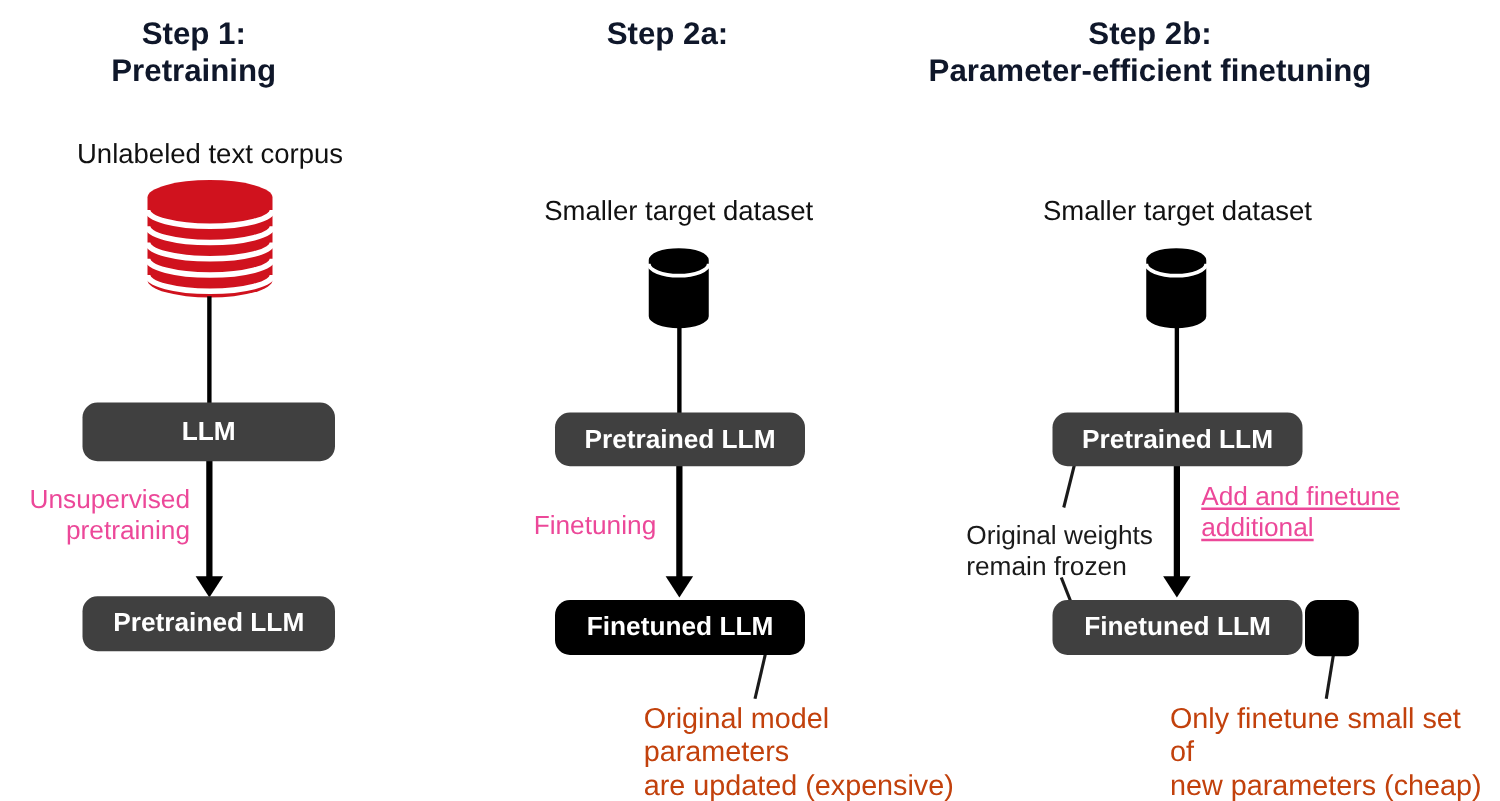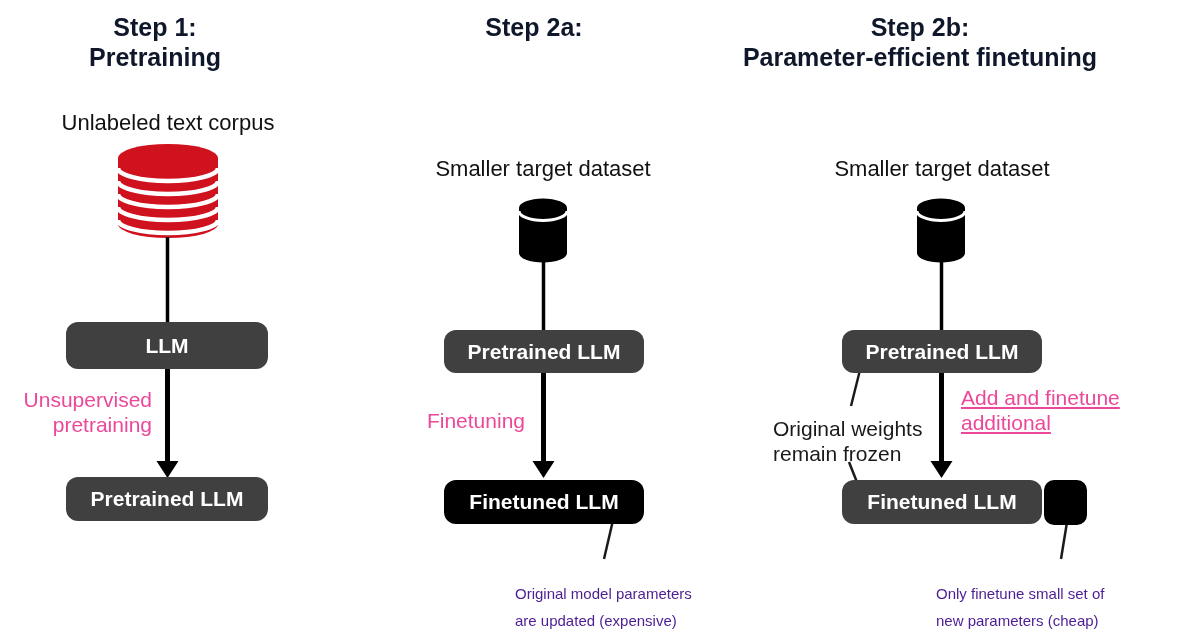--- a/index.html
+++ b/index.html
@@ -33,22 +33,22 @@
   .proc-label{
     position:absolute;font-size:21px;line-height:25px;
     text-align:right;color:#ec4899;
   }
   .proc-label.left-align{text-align:left;text-decoration:underline;}
   .note{
     position:absolute;font-size:21px;line-height:25px;
     text-align:left;color:#1a1a1a;
   }
   .annot{
-    position:absolute;font-size:15px;line-height:27px;
-    text-align:left;color:#4c1d95;margin-top:19px;
+    position:absolute;font-size:23px;line-height:27px;
+    text-align:left;color:#c2410c;
   }
   .model-box{
     position:absolute;border-radius:12px;
     display:flex;align-items:center;justify-content:center;
     color:#ffffff;font-weight:bold;font-size:21px;
   }
   .red-bg{background:#404040;}
   .black-bg{background:#000000;}
   .adapter{
     position:absolute;border-radius:10px;background:#000000;

